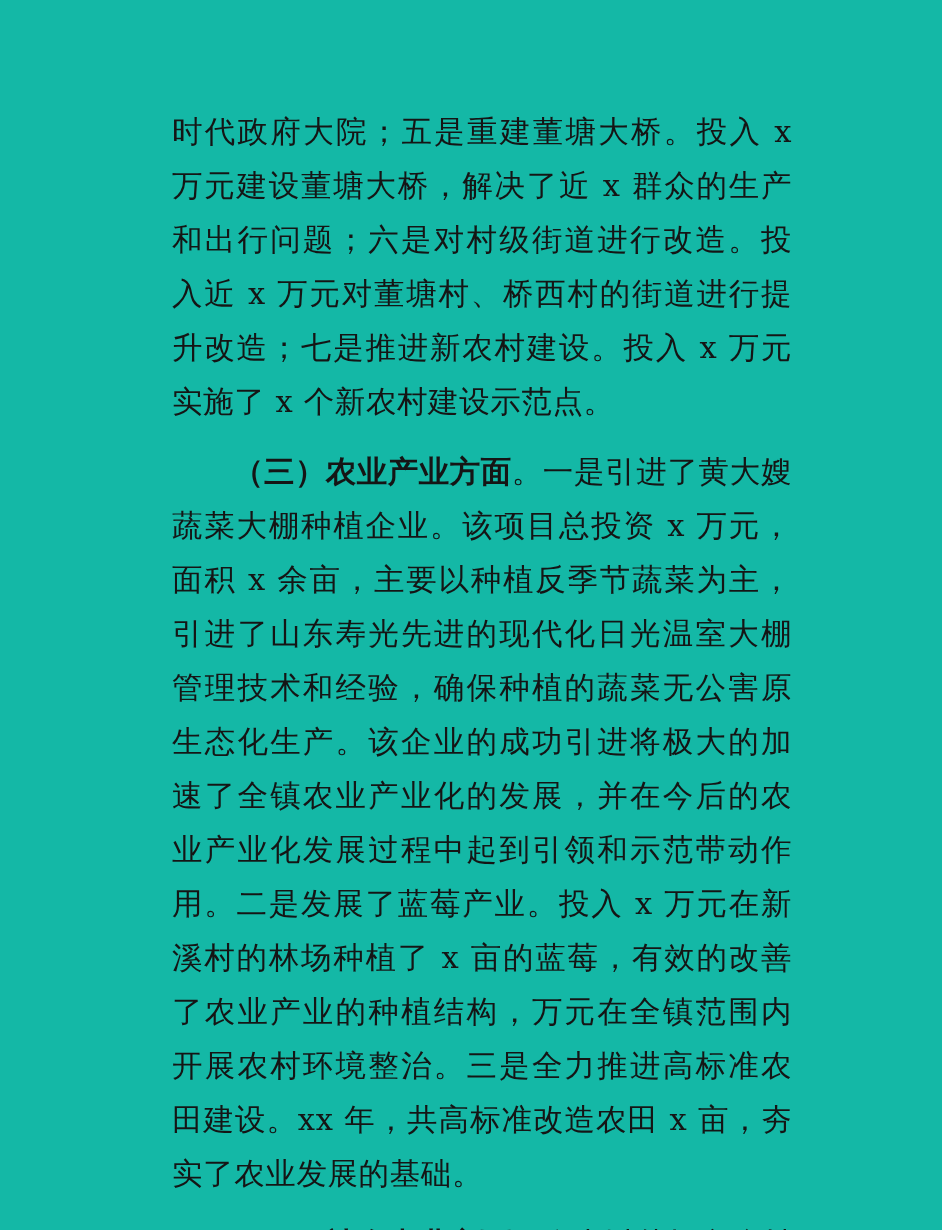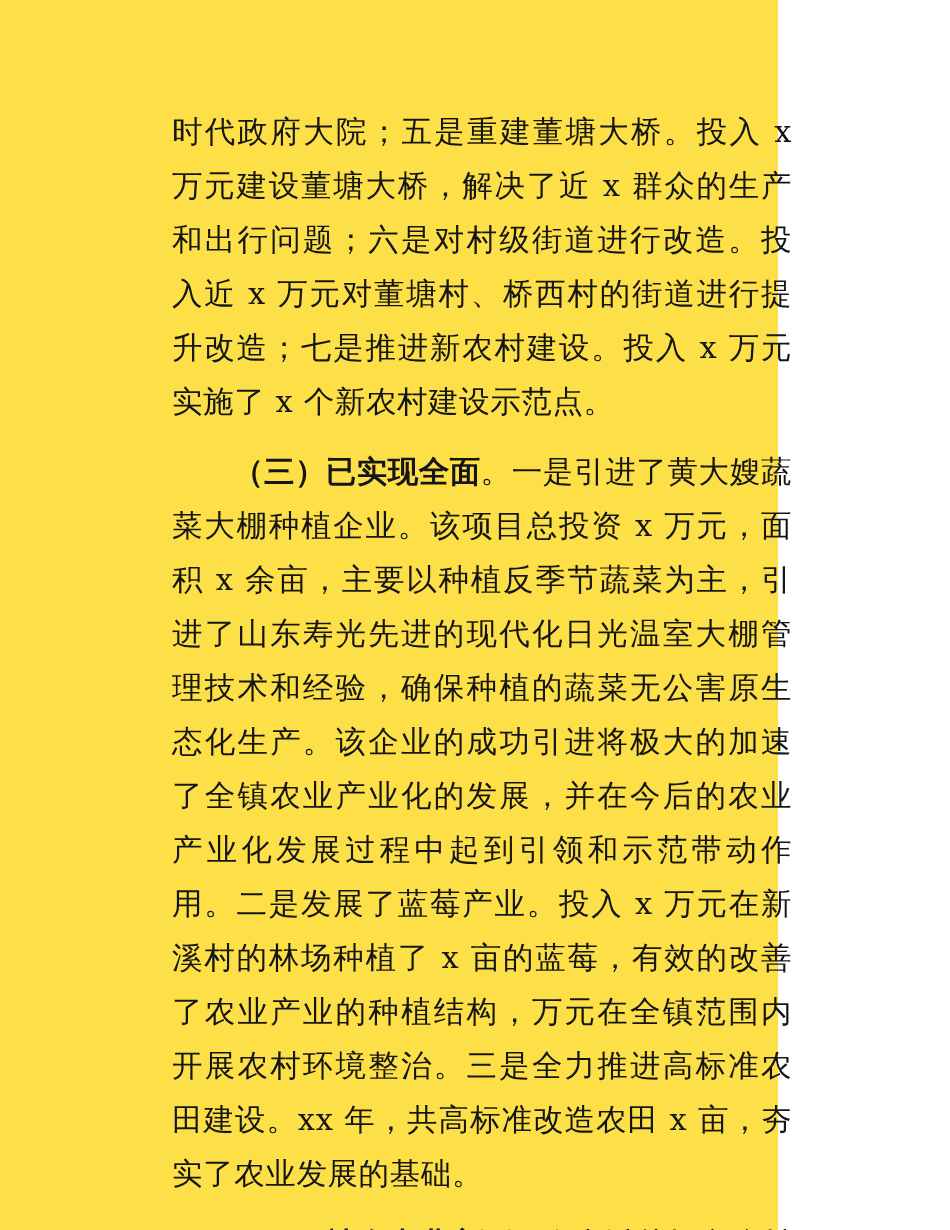--- a/index.html
+++ b/index.html
@@ -8,23 +8,23 @@
     background: #ffffff;
   }
   body {
     width: 950px;
     height: 1230px;
     overflow: hidden;
     font-family: "DejaVu Serif", "Liberation Serif", serif;
   }
   .page {
     position: relative;
-    width: 778px;
+    width: 942px;
     height: 1230px;
-    background: #fde047;
+    background: #14b8a6;
     box-sizing: border-box;
     padding: 105px 104px 0 172px;
   }
   .doc-body {
     width: 620px;
   }
   .para {
     margin: 0;
     font-size: 30.5px;
     line-height: 54px;
@@ -49,18 +49,18 @@
   }
 </style>
 </head>
 <body>
 
 <div class="page">
   <div class="doc-body">
 
     <p class="para"><span>时代政府大院；五是重建董塘大桥。投入 x 万元建设董塘大桥，解决了近 x 群众的生产和出行问题；六是对村级街道进行改造。投入近 x 万元对董塘村、桥西村的街道进行提升改造；七是推进新农村建设。投入 x 万元实施了 x 个新农村建设示范点。</span></p>
 
-    <p class="para para-indent"><span class="heading-run">（三）已实现全面</span><span>。一是引进了黄大嫂蔬菜大棚种植企业。该项目总投资 x 万元，面积 x 余亩，主要以种植反季节蔬菜为主，引进了山东寿光先进的现代化日光温室大棚管理技术和经验，确保种植的蔬菜无公害原生态化生产。该企业的成功引进将极大的加速了全镇农业产业化的发展，并在今后的农业产业化发展过程中起到引领和示范带动作用。二是发展了蓝莓产业。投入 x 万元在新溪村的林场种植了 x 亩的蓝莓，有效的改善了农业产业的种植结构，万元在全镇范围内开展农村环境整治。三是全力推进高标准农田建设。xx 年，共高标准改造农田 x 亩，夯实了农业发展的基础。</span></p>
+    <p class="para para-indent"><span class="heading-run">（三）农业产业方面</span><span>。一是引进了黄大嫂蔬菜大棚种植企业。该项目总投资 x 万元，面积 x 余亩，主要以种植反季节蔬菜为主，引进了山东寿光先进的现代化日光温室大棚管理技术和经验，确保种植的蔬菜无公害原生态化生产。该企业的成功引进将极大的加速了全镇农业产业化的发展，并在今后的农业产业化发展过程中起到引领和示范带动作用。二是发展了蓝莓产业。投入 x 万元在新溪村的林场种植了 x 亩的蓝莓，有效的改善了农业产业的种植结构，万元在全镇范围内开展农村环境整治。三是全力推进高标准农田建设。xx 年，共高标准改造农田 x 亩，夯实了农业发展的基础。</span></p>
 
     <p class="para para-indent"><span class="heading-run">（四）社会事业方面</span><span>。全力以赴打赢乡村 xx 硬仗。xx 镇共有建档立卡 xx 户 x 户 x 人，“十四五”省级脱贫村桥西村一个，截止 xx 年 x 月，已实现全面 xx。全力推进厕所革命。在全镇范围内安装三格式或四格式卫生桶 x 个，净化槽和集中式管网及污水站正在建设中。全力推进农村人居环境整治。投入近 x 万元在全镇范围内开展农村环境整治，农村环境得到持续改善。全面完成第七次全国人口普</span></p>
 
   </div>
 </div>
 
 </body></html>

